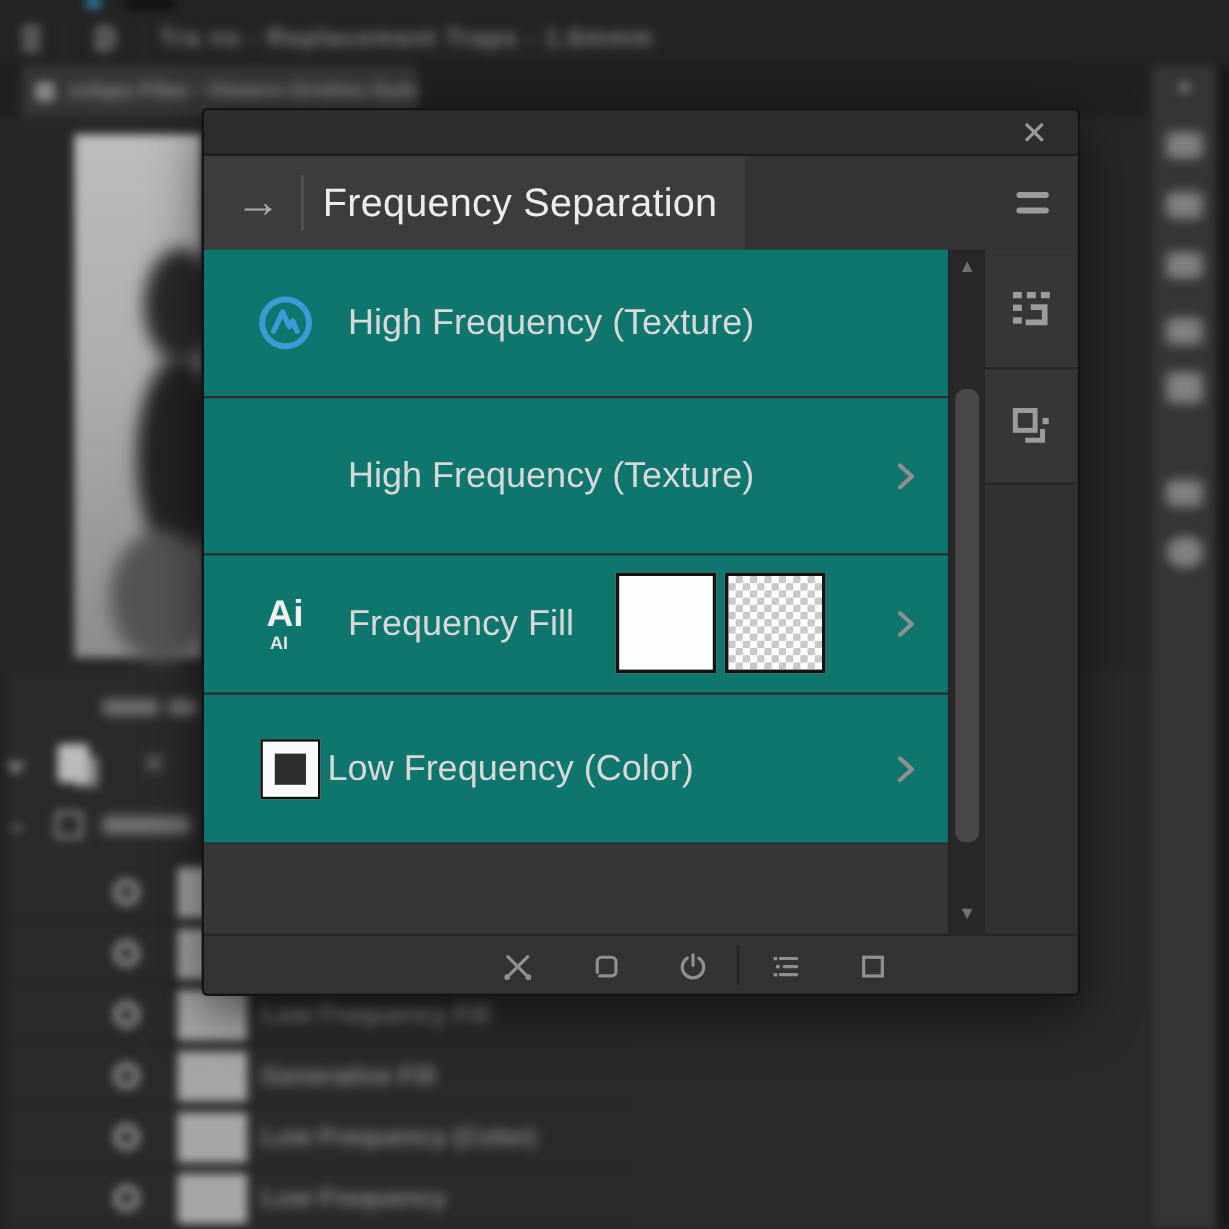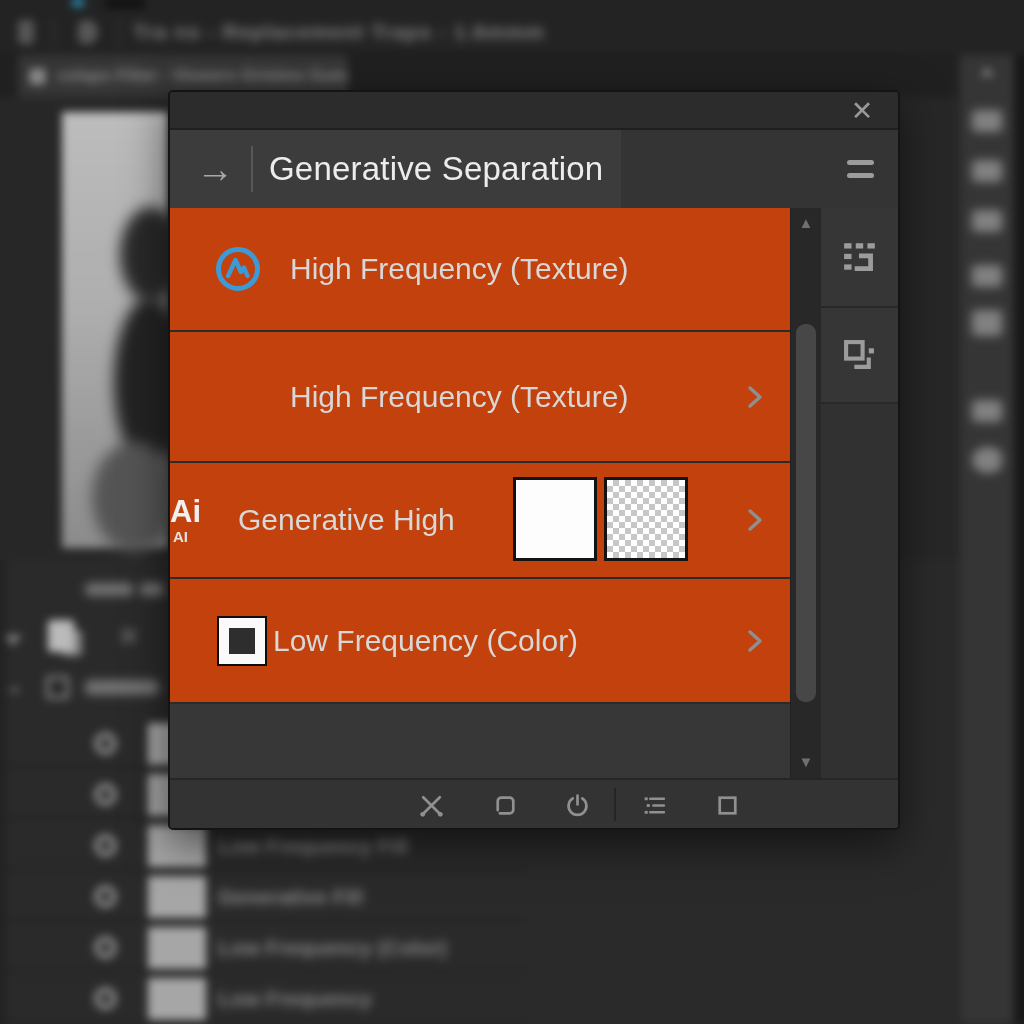--- a/index.html
+++ b/index.html
@@ -59,30 +59,30 @@
   .p-header{height:78px;position:relative;background:#343434;display:flex;align-items:center;}
   .header-tab{position:absolute;left:0;top:0;bottom:0;width:451px;background:#3c3c3c;}
   .h-arrow{position:relative;margin-left:26px;color:#a8a8a8;font-size:38px;line-height:1;}
   .h-sep{position:relative;margin-left:17px;width:2px;height:46px;background:#585858;}
   .h-title{position:relative;margin-left:16px;color:#ececec;font-size:33px;letter-spacing:0.2px;white-space:nowrap;}
   .h-menu{position:absolute;right:18px;top:50%;transform:translateY(-50%);display:flex;flex-direction:column;gap:8px;padding:6px;}
   .h-menu i{display:block;width:27px;height:5px;background:#9c9c9c;border-radius:2.5px;}
 
   .p-body{display:flex;height:570px;}
   .p-list{width:620px;display:flex;flex-direction:column;}
-  .row{position:relative;display:flex;align-items:center;border-bottom:2px solid #2b2b2b;background:#c2410c;}
+  .row{position:relative;display:flex;align-items:center;border-bottom:2px solid #2b2b2b;background:#0f766e;}
   .row1{height:124px;} .row2{height:131px;} .row3{height:116px;} .row4{height:125px;}
   .row-empty{flex:1;border-bottom:none;background:#373737;}
   .item-label{color:#d8d8d8;font-size:30px;white-space:nowrap;}
   .chev{position:absolute;right:22px;top:50%;transform:translateY(-50%);}
 
   .act-icon{margin-left:44px;width:48px;height:48px;flex:none;}
   .lbl-r1{margin-left:28px;}
   .lbl-r2{margin-left:120px;}
-  .ai-icon{width:42px;flex:none;color:#f0f0f0;line-height:1;}
+  .ai-icon{margin-left:52px;width:42px;flex:none;color:#f0f0f0;line-height:1;}
   .ai-icon .big{font-size:31px;font-weight:bold;}
   .ai-icon .small{font-size:15px;font-weight:bold;margin-top:2px;margin-left:3px;color:#e3e3e3;}
   .lbl-r3{margin-left:26px;}
   .swatch{position:absolute;top:14px;width:84px;height:84px;border:3px solid #131313;}
   .sw-white{left:343px;background:#fdfdfd;}
   .sw-checker{left:434px;background-color:#fff;
     background-image:linear-gradient(45deg,#c7c7c7 25%,transparent 25%,transparent 75%,#c7c7c7 75%),
                      linear-gradient(45deg,#c7c7c7 25%,transparent 25%,transparent 75%,#c7c7c7 75%);
     background-size:12px 12px;background-position:0 0,6px 6px;}
   .lf-icon{margin-left:47px;width:50px;height:50px;background:#fafafa;border:2px solid #0d0d0d;
@@ -197,21 +197,21 @@
   <div class="panel">
 
     <div class="p-titlebar">
       <div class="p-close">✕</div>
     </div>
 
     <div class="p-header">
       <div class="header-tab"></div>
       <div class="h-arrow">→</div>
       <div class="h-sep"></div>
-      <div class="h-title">Generative Separation</div>
+      <div class="h-title">Frequency Separation</div>
       <div class="h-menu">
           <i></i>
           <i></i>
         </div>
     </div>
 
     <div class="p-body">
 
       <div class="p-list">
 
@@ -228,21 +228,21 @@
           <svg class="chev" width="26" height="30" viewBox="0 0 26 30">
             <path d="M8 6 L18 15 L8 24" fill="none" stroke="#8f8f8f" stroke-width="3.5" stroke-linecap="round" stroke-linejoin="round"></path>
           </svg>
         </div>
 
         <div class="row row3">
           <span class="ai-icon">
             <span class="big">Ai</span>
             <span class="small" style="display:block;">AI</span>
           </span>
-          <span class="item-label lbl-r3">Generative High</span>
+          <span class="item-label lbl-r3">Frequency Fill</span>
           <span class="swatch sw-white"></span>
           <span class="swatch sw-checker"></span>
           <svg class="chev" width="26" height="30" viewBox="0 0 26 30">
             <path d="M8 6 L18 15 L8 24" fill="none" stroke="#8f8f8f" stroke-width="3.5" stroke-linecap="round" stroke-linejoin="round"></path>
           </svg>
         </div>
 
         <div class="row row4">
           <span class="lf-icon">
               <i></i>

